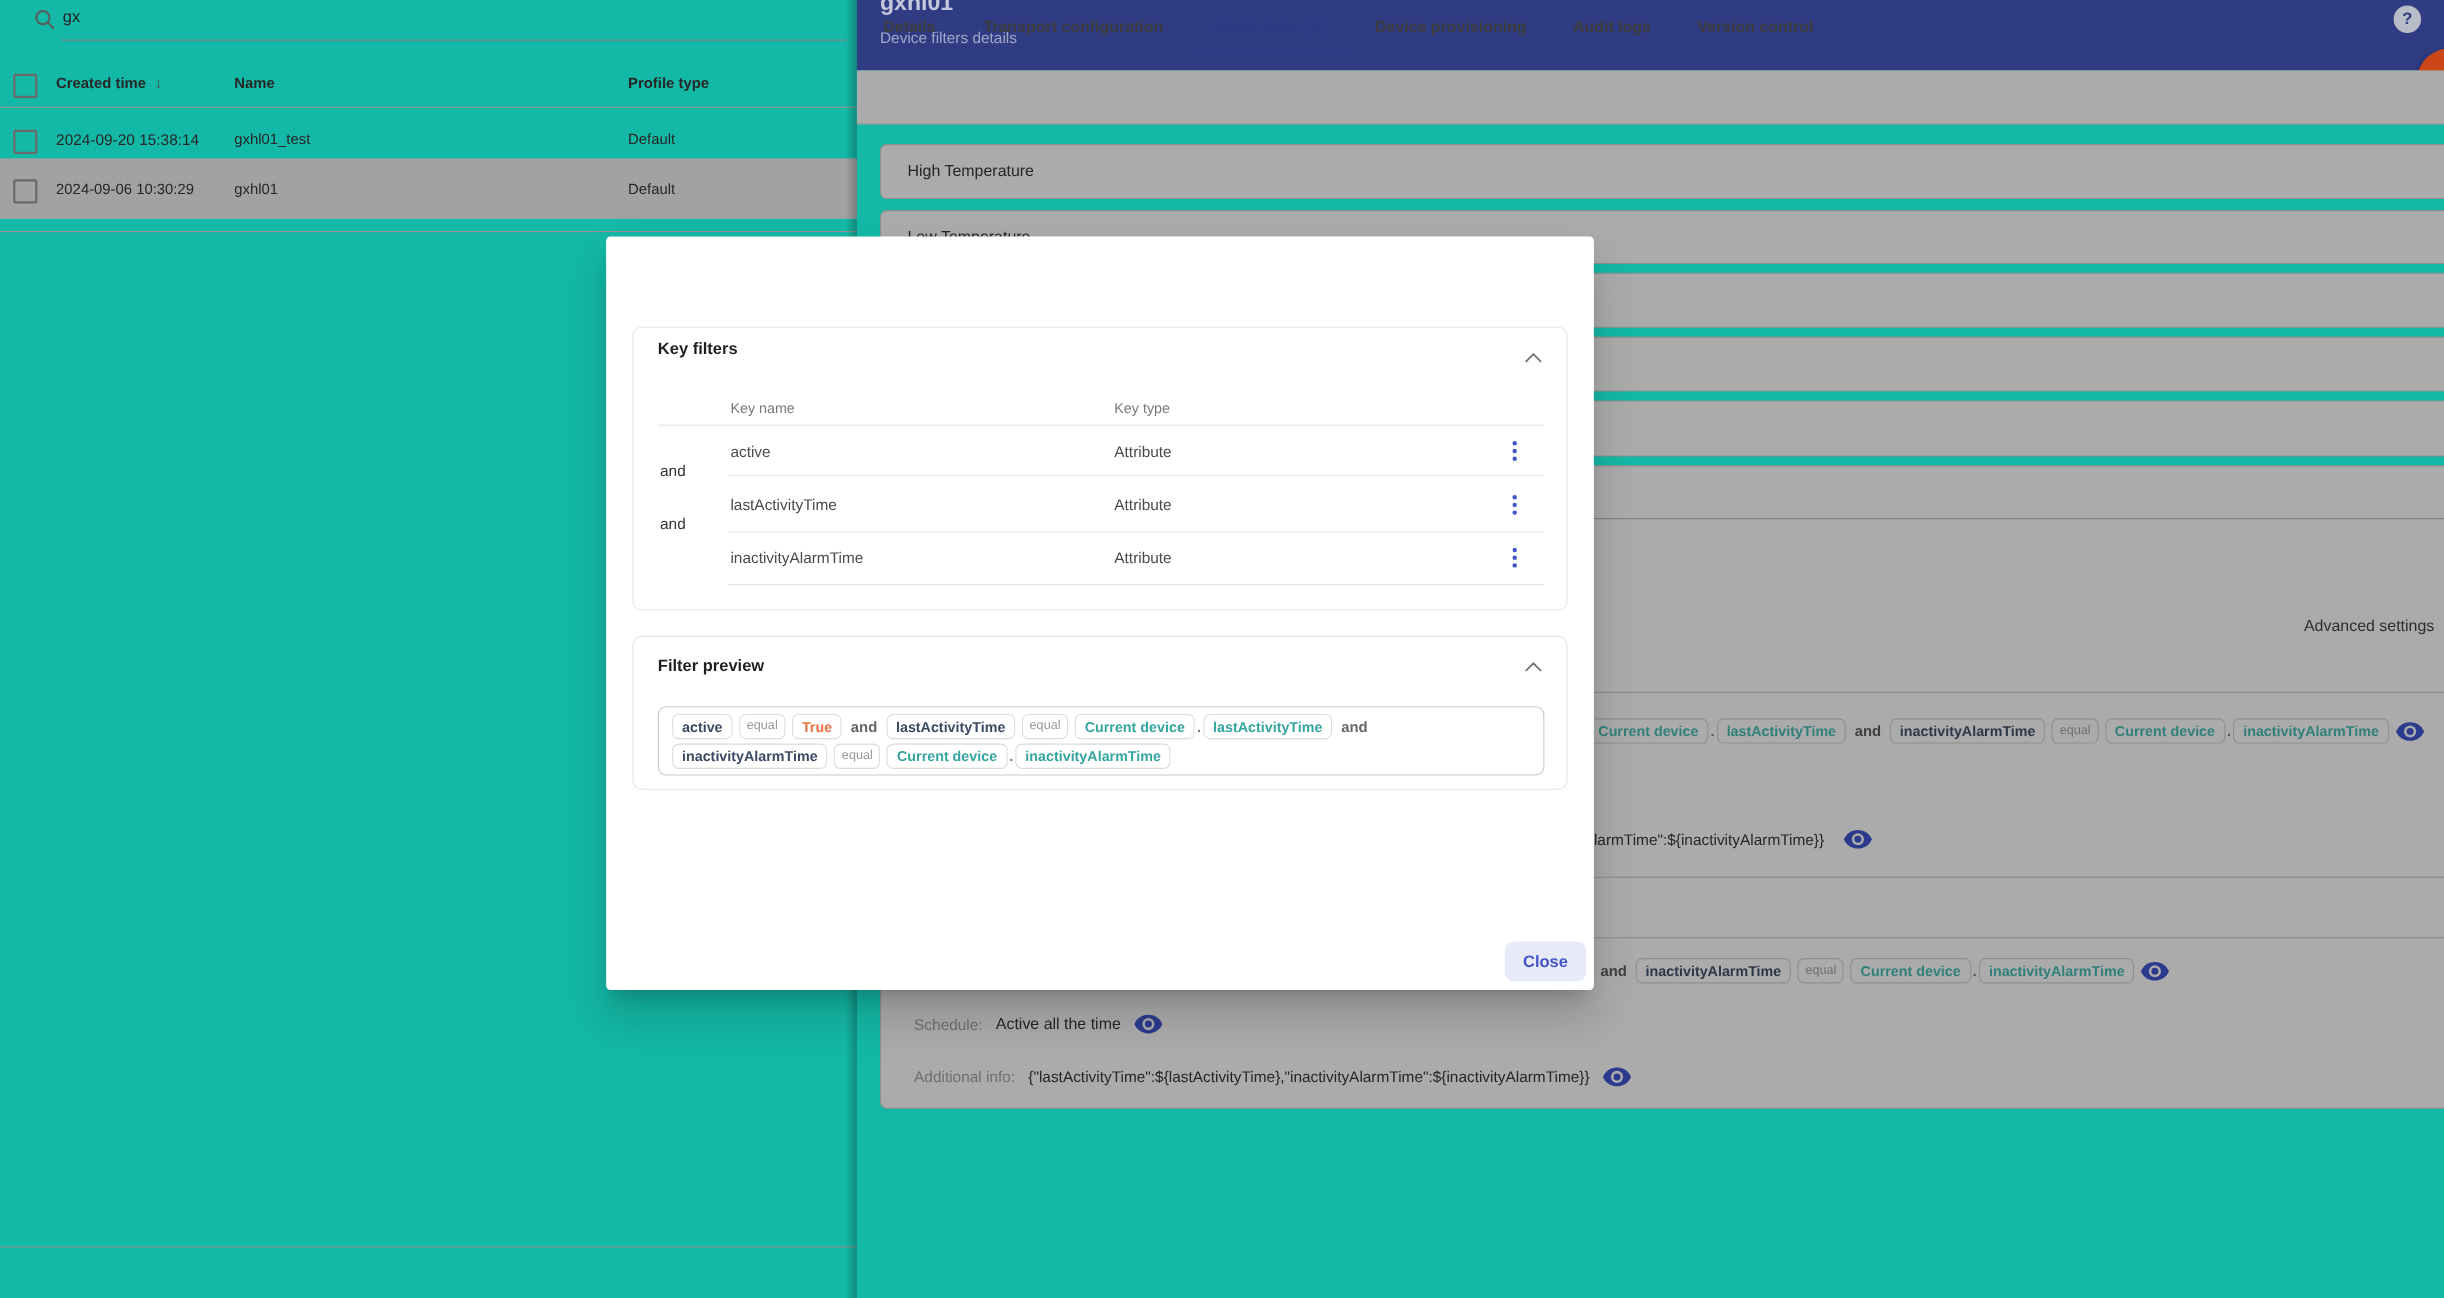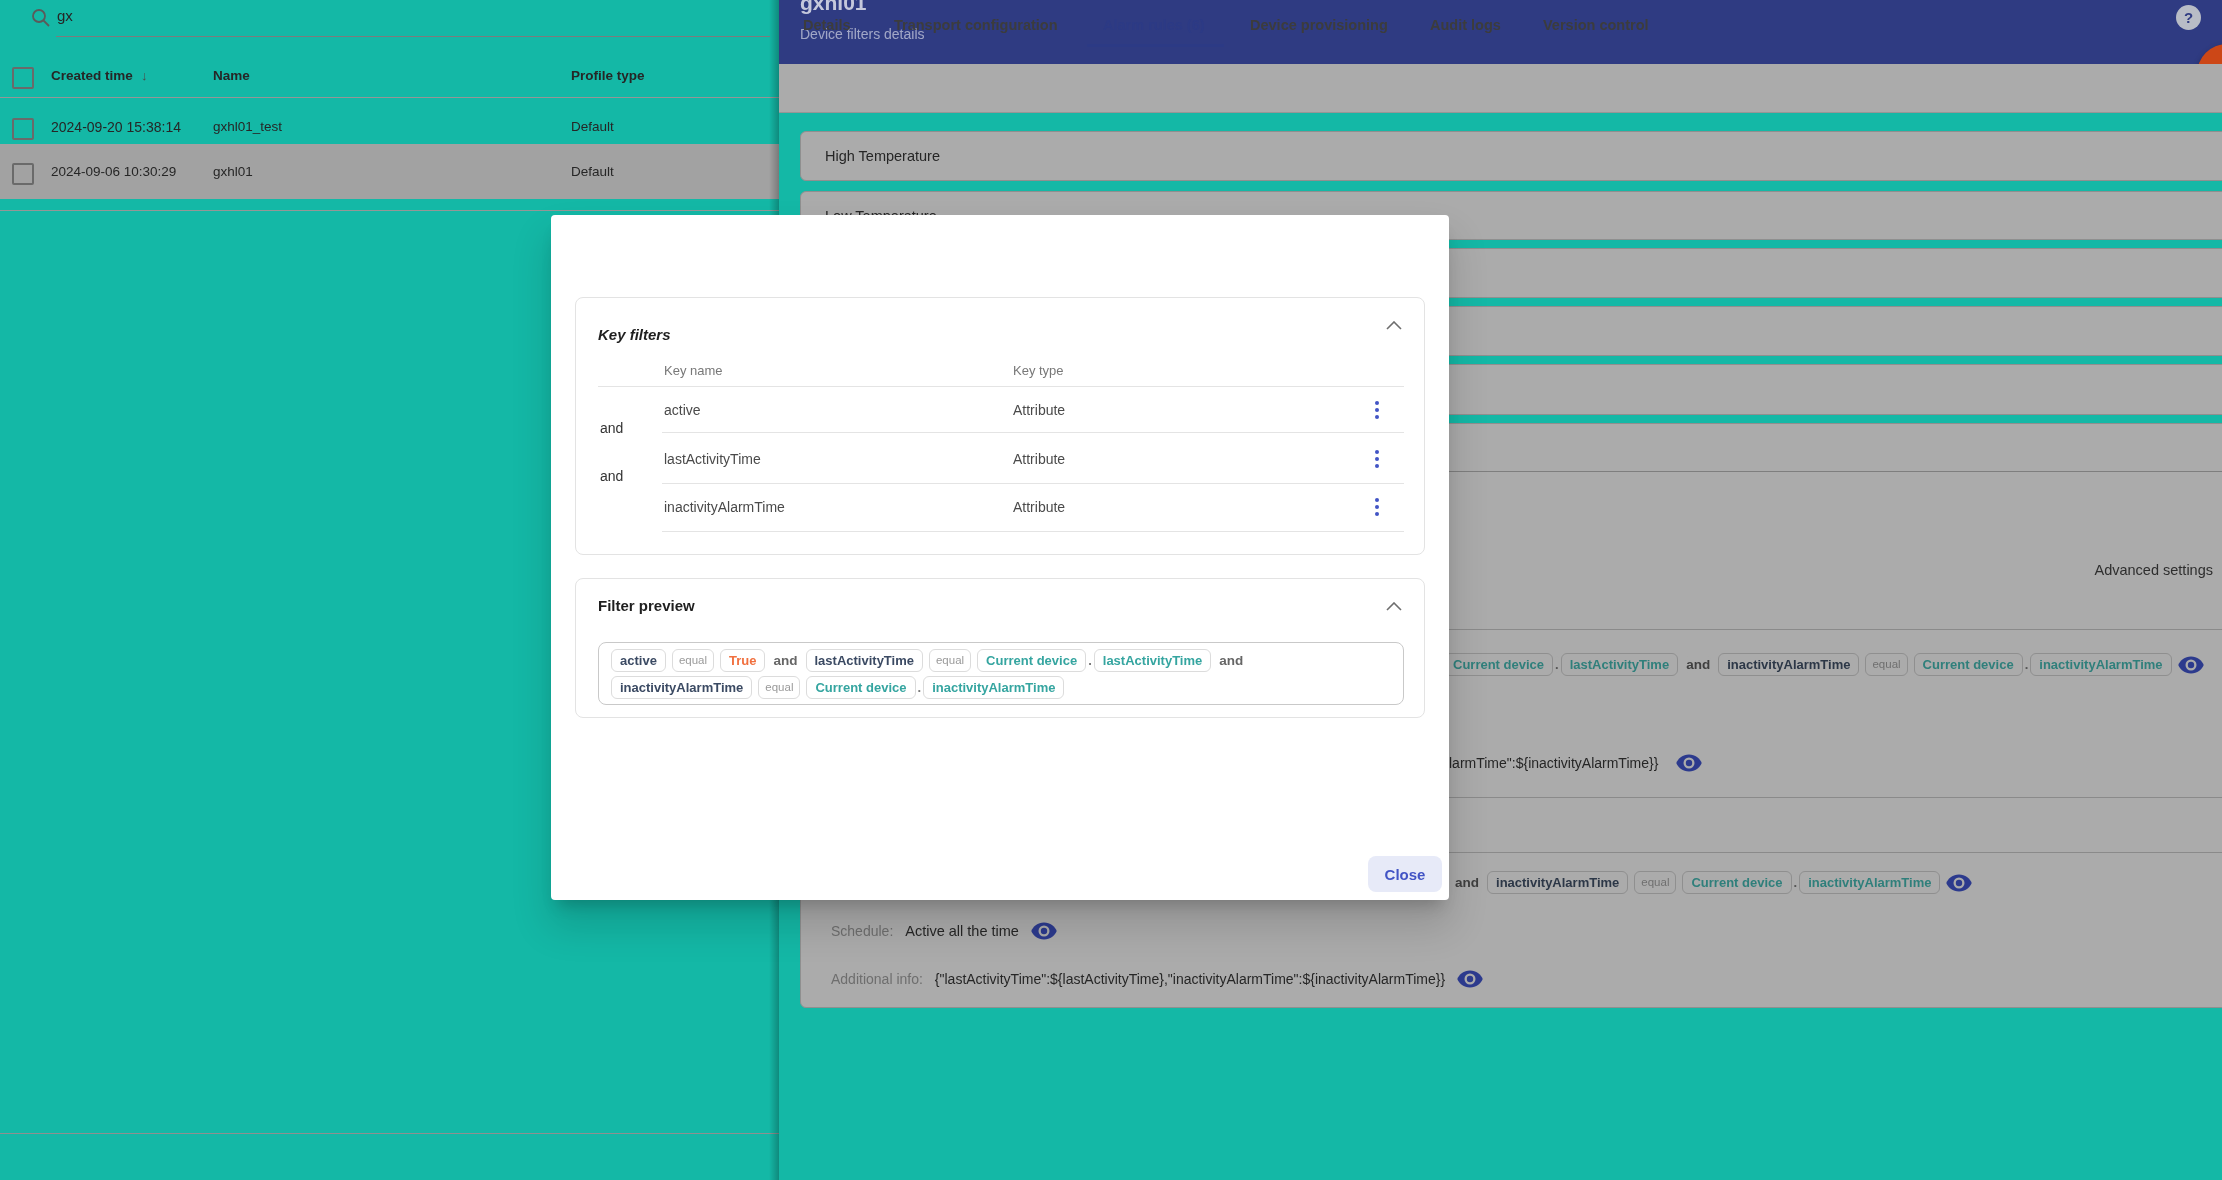--- a/index.html
+++ b/index.html
@@ -206,21 +206,21 @@
         <path fill="#2c3a8d" d="M12 .5C6 .5 1.8 4 0 8.5 1.8 13 6 16.5 12 16.5s10.2-3.5 12-8C22.2 4 18 .5 12 .5z"></path>
         <circle cx="12" cy="8.5" r="5.2" fill="#ababab"></circle>
           <circle cx="12" cy="8.5" r="3" fill="#2c3a8d"></circle>
       </svg>
     </div>
   </div>
 
   <div class="modal">
 
     <div class="card" style="top:82px;height:258px;">
-      <div class="card-title" style="top:28px;font-style:italic;">Key filters</div>
+      <div class="card-title" style="top:11px;">Key filters</div>
       <svg class="abs" style="right:22px;top:23px;" width="16" height="9" viewBox="0 0 16 9">
         <path d="M1 8 L8 1 L15 8" fill="none" stroke="#6e6e6e" stroke-width="1.6"></path>
       </svg>
 
       <div class="colhdr" style="left:88px;top:65px;">Key name</div>
       <div class="colhdr" style="left:437px;top:65px;">Key type</div>
       <div class="rowline" style="left:22px;top:88px;width:806px;"></div>
 
       <div class="cell" style="left:88px;top:104px;">active</div>
       <div class="cell" style="left:437px;top:104px;">Attribute</div>

